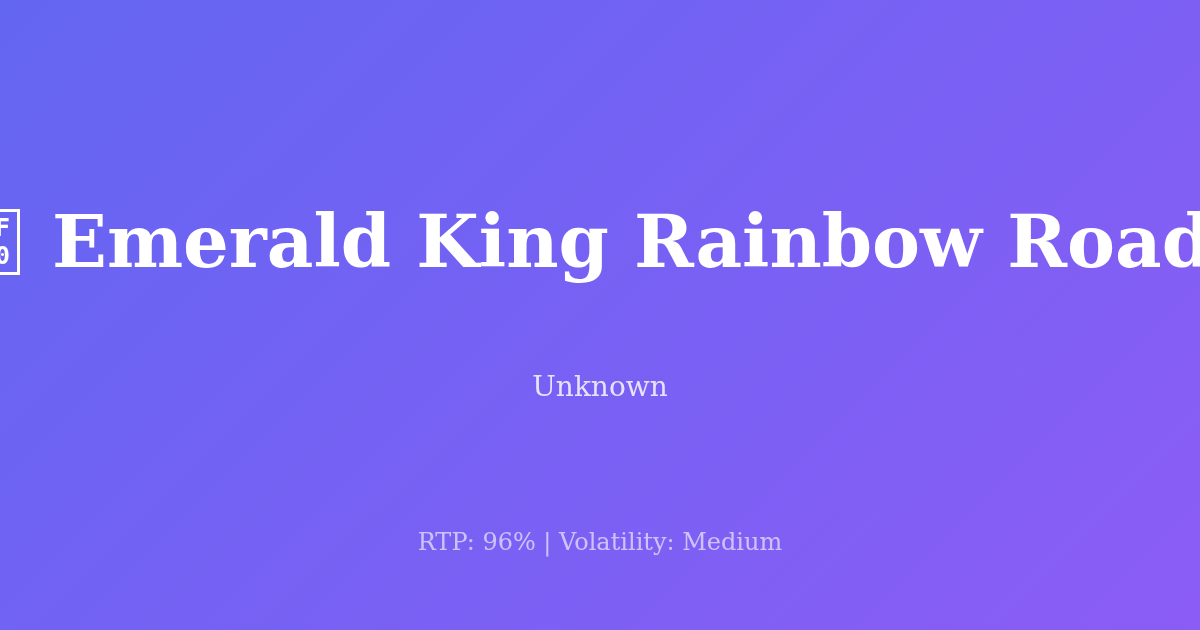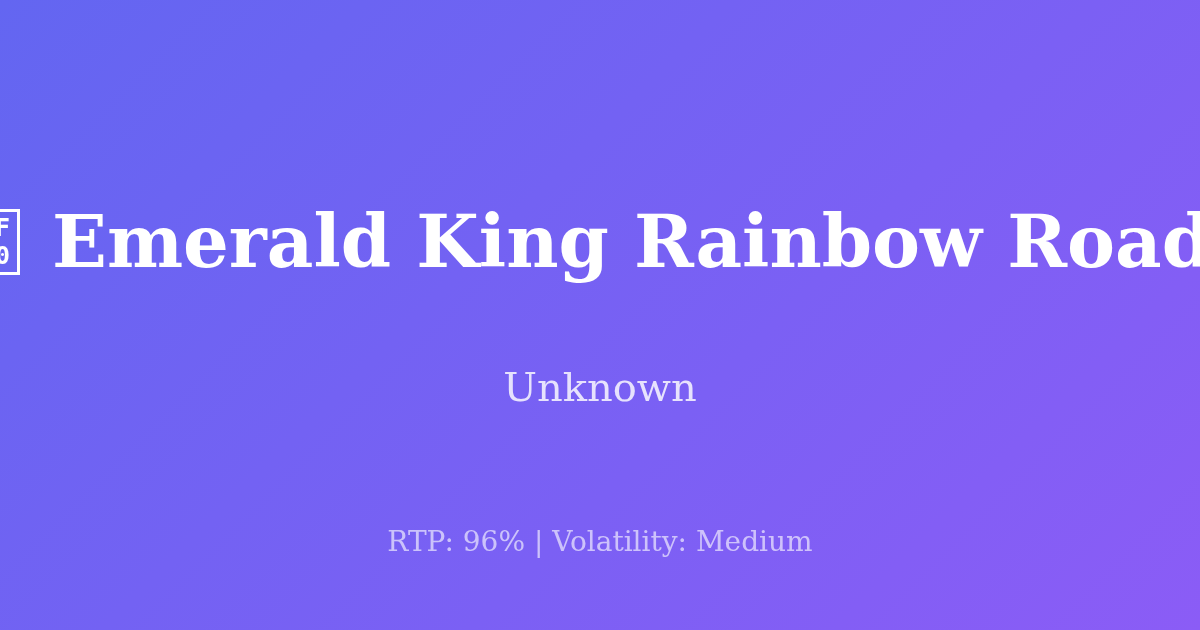--- a/index.html
+++ b/index.html
@@ -93,37 +93,37 @@
 
   
   .og-subtitle {
     position: absolute;
     left: 0;
     top: 363px;
     width: 1200px;
     text-align: center;
     margin: 0;
     font-family: "DejaVu Serif", "Liberation Serif", serif;
-    font-size: 40px;
+    font-size: 28px;
     font-weight: 400;
     line-height: 48px;
     color: rgba(255, 255, 255, 0.82);
     white-space: nowrap;
   }
 
   
   .og-meta {
     position: absolute;
     left: 0;
     top: 526px;
     width: 1200px;
     text-align: center;
     margin: 0;
     font-family: "DejaVu Serif", "Liberation Serif", serif;
-    font-size: 28px;
+    font-size: 24px;
     font-weight: 400;
     line-height: 32px;
     color: rgba(255, 255, 255, 0.62);
     white-space: nowrap;
   }
 </style>
 </head>
 <body>
 
 <div class="og-card">

